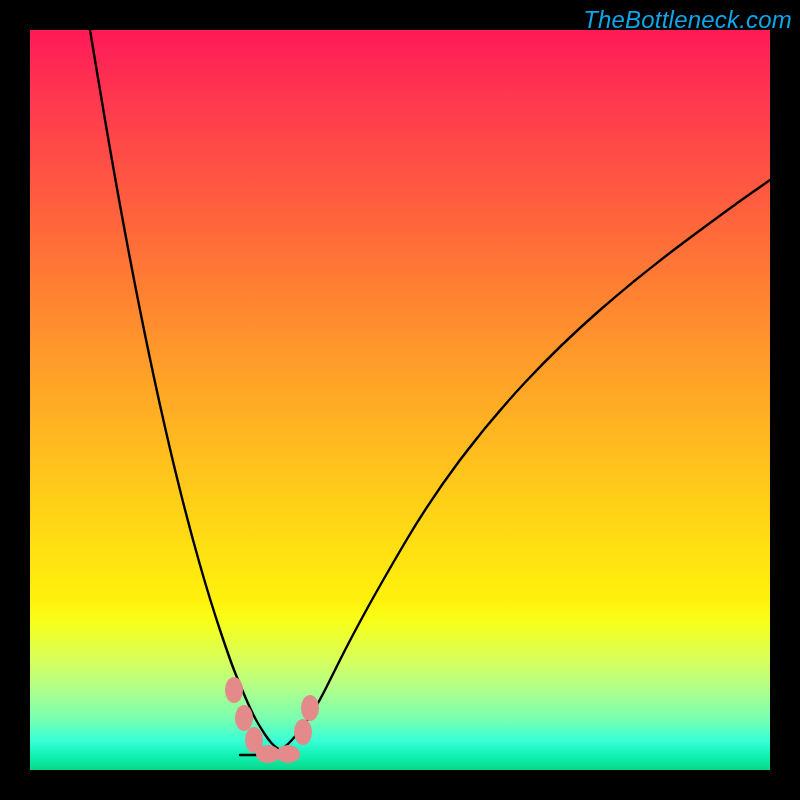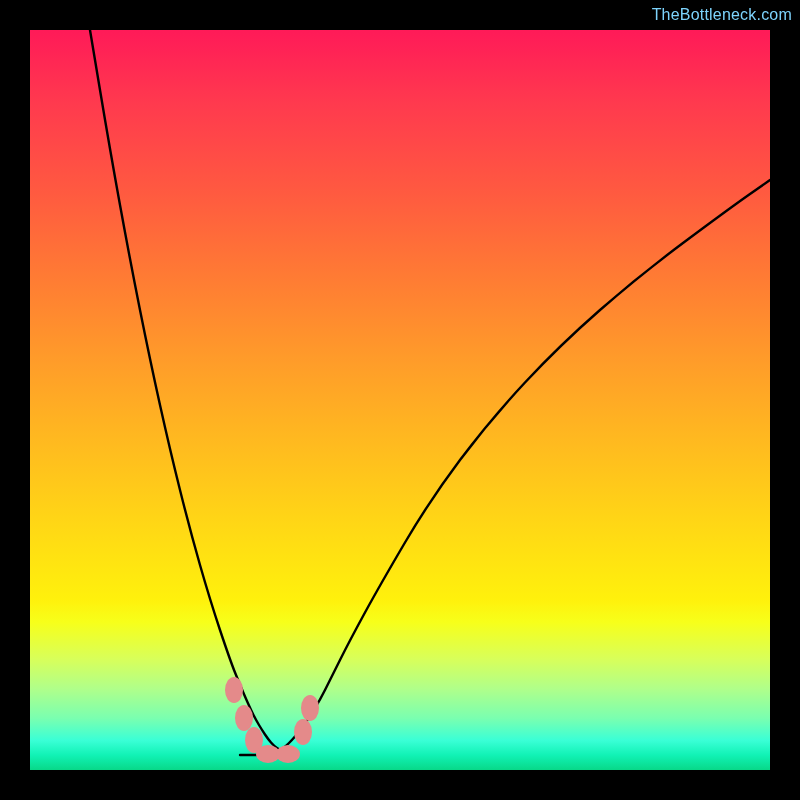--- a/index.html
+++ b/index.html
@@ -33,23 +33,24 @@
       #7affb0 93%,
       #3affd6 96%,
       #11f2b5 98%,
       #08d888 100%
     );
   }
   .attribution {
     position: absolute;
     top: 6px;
     right: 8px;
-    color: #7dd3fc;
-    font-size: 16px;
+    color: #0ea5e9;
+    font-size: 24px;
     letter-spacing: 0.2px;
+    font-style: italic;
   }
   svg.curve {
     position: absolute;
     left: 0;
     top: 0;
     width: 740px;
     height: 740px;
   }
   .dot {
     fill: #e48a8a;

